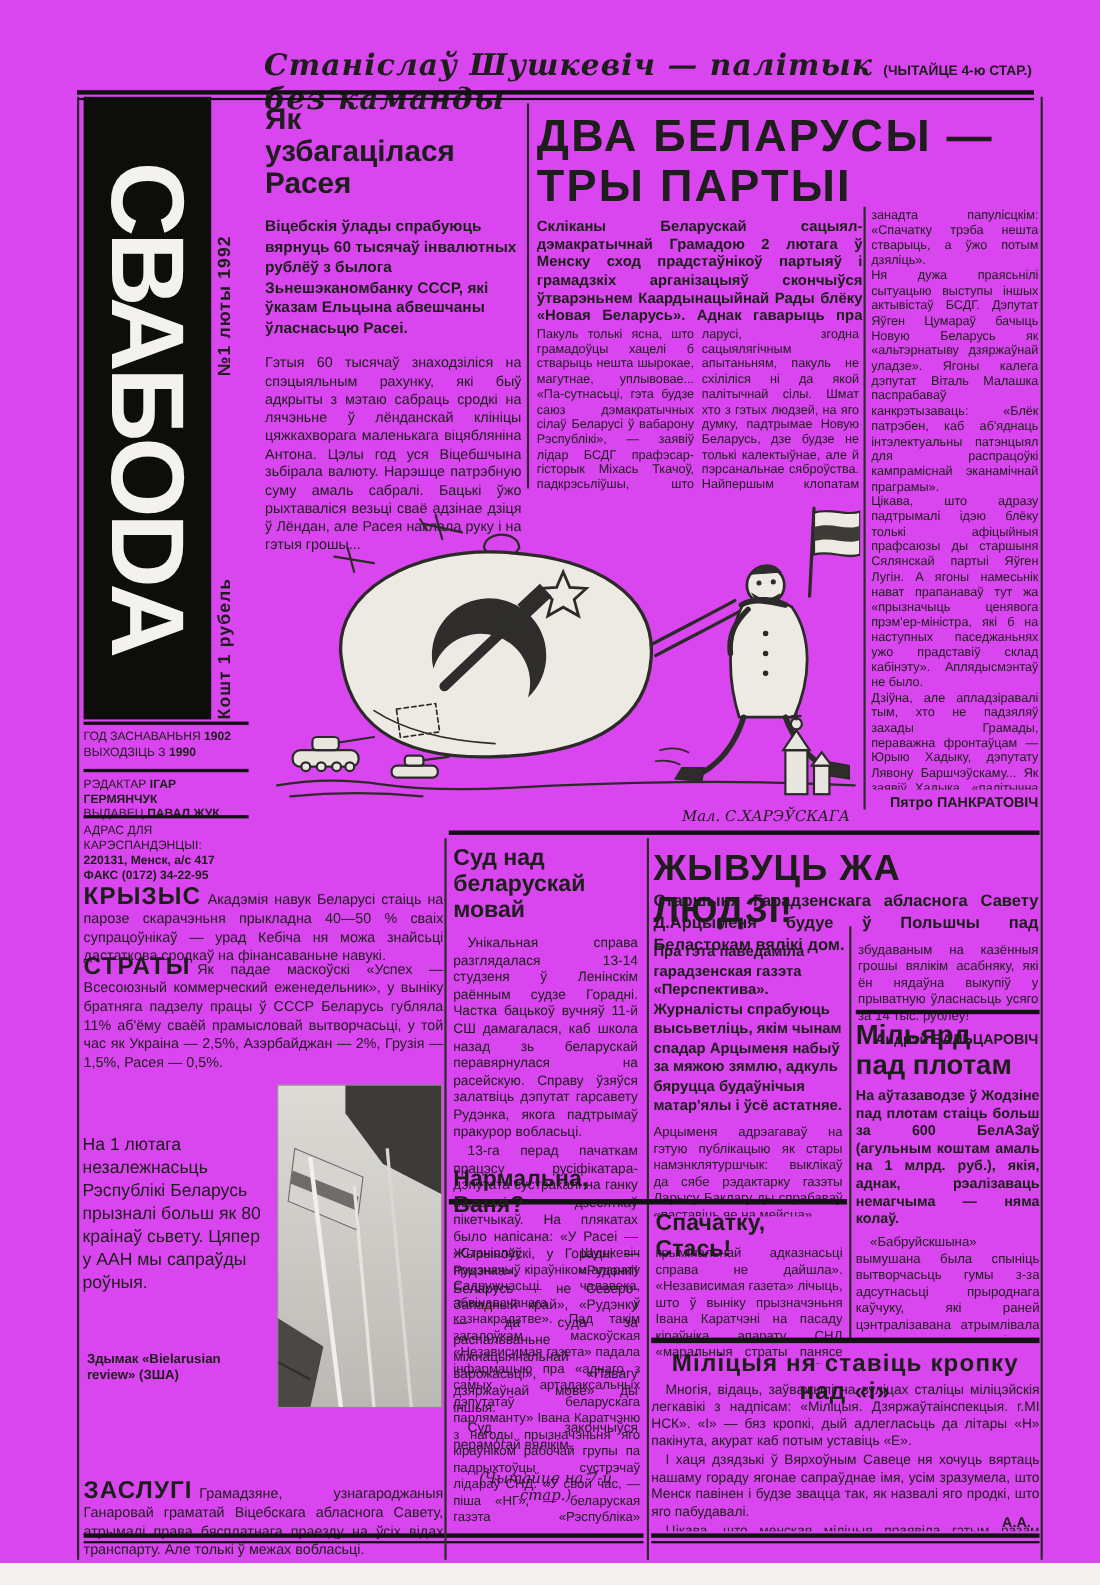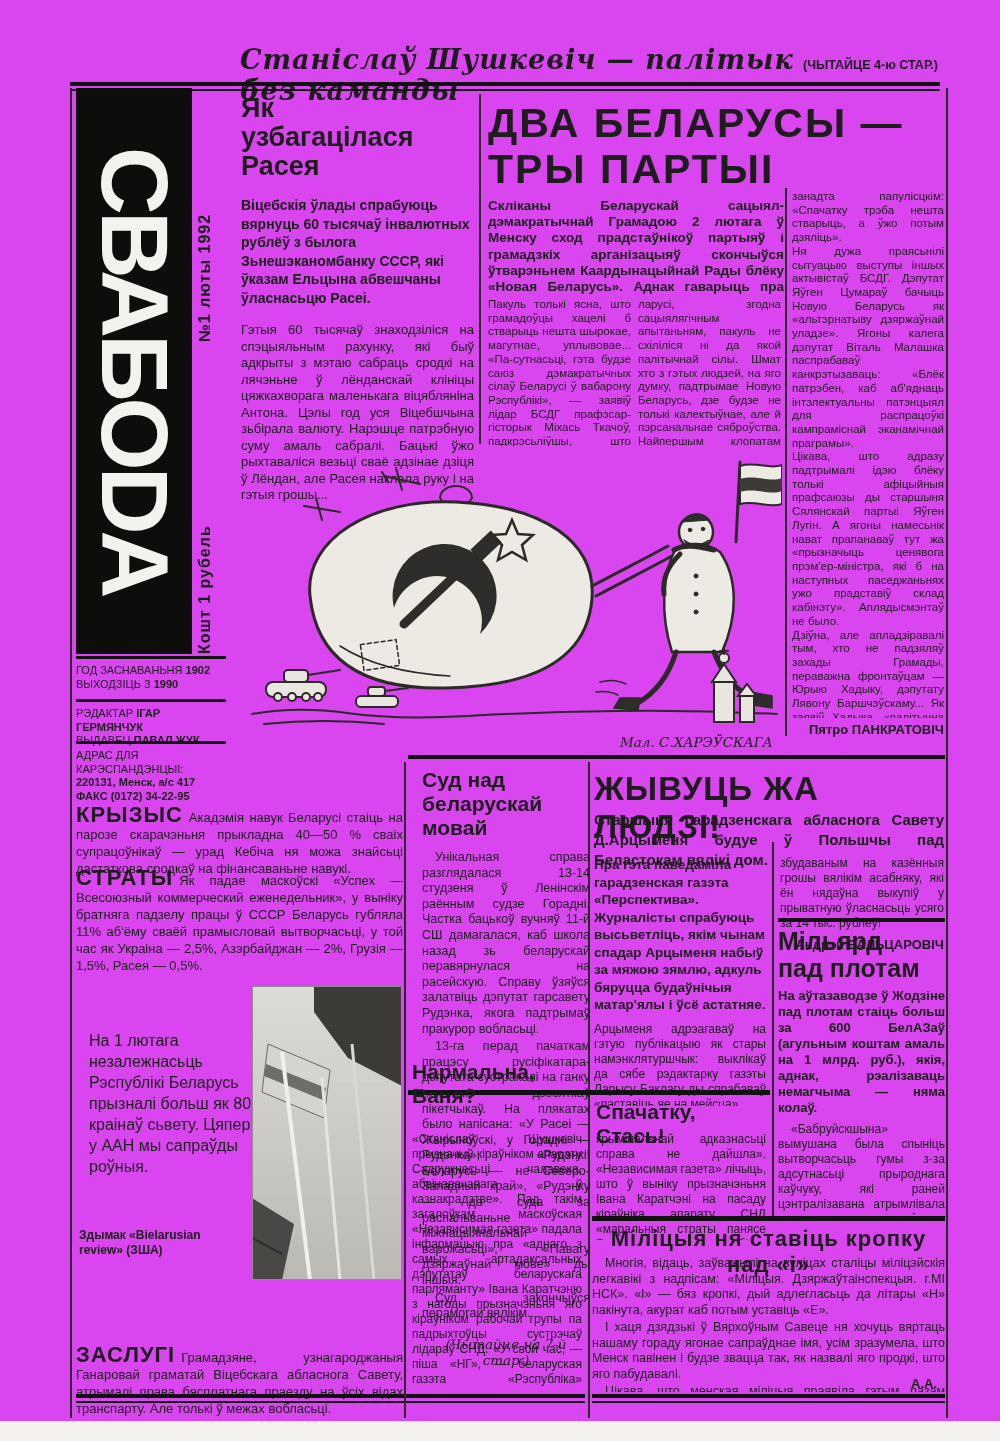--- a/index.html
+++ b/index.html
@@ -90,21 +90,21 @@
     <div><b>ФАКС (0172) 34-22-95</b></div>
   </div>
 
   <div class="abs runin just" style="left:76px;top:806px;width:327px;">
     <span class="rt">КРЫЗЫС</span><span>Акадэмія навук Беларусі стаіць на парозе скарачэньня прыкладна 40—50 % сваіх супрацоўнікаў — урад Кебіча ня можа знайсьці дастаткова сродкаў на фінансаваньне навукі.</span>
   </div>
   <div class="abs runin just" style="left:76px;top:869px;width:327px;">
     <span class="rt">СТРАТЫ</span><span>Як падае маскоўскі «Успех — Всесоюзный коммерческий еженедельник», у выніку братняга падзелу працы ў СССР Беларусь губляла 11% аб'ёму сваёй прамысловай вытворчасьці, у той час як Украіна — 2,5%, Азэрбайджан — 2%, Грузія — 1,5%, Расея — 0,5%.</span>
   </div>
 
-  <div class="abs pryz-text" style="left:89px;top:1030px;width:172px;">На 1 лютага незалежнасьць Рэспублікі Беларусь прызналі больш як 80 краінаў сьвету. Цяпер у ААН мы сапраўды роўныя.</div>
+  <div class="abs pryz-text" style="left:75px;top:1030px;width:172px;">На 1 лютага незалежнасьць Рэспублікі Беларусь прызналі больш як 80 краінаў сьвету. Цяпер у ААН мы сапраўды роўныя.</div>
 
   <div class="abs" style="left:252px;top:986px;width:150px;height:294px;">
     <svg width="150" height="294" viewBox="0 0 150 294">
       <defs>
         <linearGradient id="sky" x1="0" y1="0" x2="0" y2="1">
           <stop offset="0" stop-color="#dddbd6"></stop>
             <stop offset="1" stop-color="#bbb9b4"></stop>
         </linearGradient>
       </defs>
       <rect width="150" height="294" fill="url(#sky)"></rect>
@@ -236,21 +236,21 @@
       </g>
     </svg>
   </div>
   <div class="abs caption" style="left:620px;top:734px;">Мал. С.ХАРЭЎСКАГА</div>
 
   <div class="abs bar" style="left:408px;top:755px;width:537px;height:4px;"></div>
   <div class="abs vline" style="left:404px;top:762px;height:656px;"></div>
   <div class="abs vline" style="left:588px;top:762px;height:656px;width:1.5px;"></div>
   <div class="abs vline" style="left:772px;top:842px;height:376px;width:1.5px;"></div>
 
-  <div class="abs" style="left:422px;top:768px;width:168px;">
+  <div class="abs" style="left:412px;top:768px;width:168px;">
     <div class="sud-title">Суд над
 беларускай мовай</div>
     <div class="sud-body just" style="margin-top:10px;">
       <p>Унікальная справа разглядалася 13-14 студзеня ў Ленінскім раённым судзе Горадні. Частка бацькоў вучняў 11-й СШ дамагалася, каб школа назад зь беларускай перавярнулася на расейскую. Справу ўзяўся залатвіць дэпутат гарсавету Рудэнка, якога падтрымаў пракурор вобласьці.</p>
       <p>13-га перад пачаткам працэсу русіфікатара-дэпутата сустракалі на ганку некалькі дзесяткаў пікетчыкаў. На плякатах было напісана: «У Расеі — Жырыноўскі, у Горадні — Рудэнка», «Рудэнкі! Беларусь — не Северо-Западный край», «Рудэнку — да суда за распальваньне міжнацыянальнай варожасьці», «Павагу дзяржаўнай мове» ды іншыя.</p>
       <p>Суд закончыўся перамогай вялікім.</p>
     </div>
     <div class="note-it" style="margin-top:14px;text-align:center;">(Чытайце на 7-й стар.)</div>
   </div>
 

